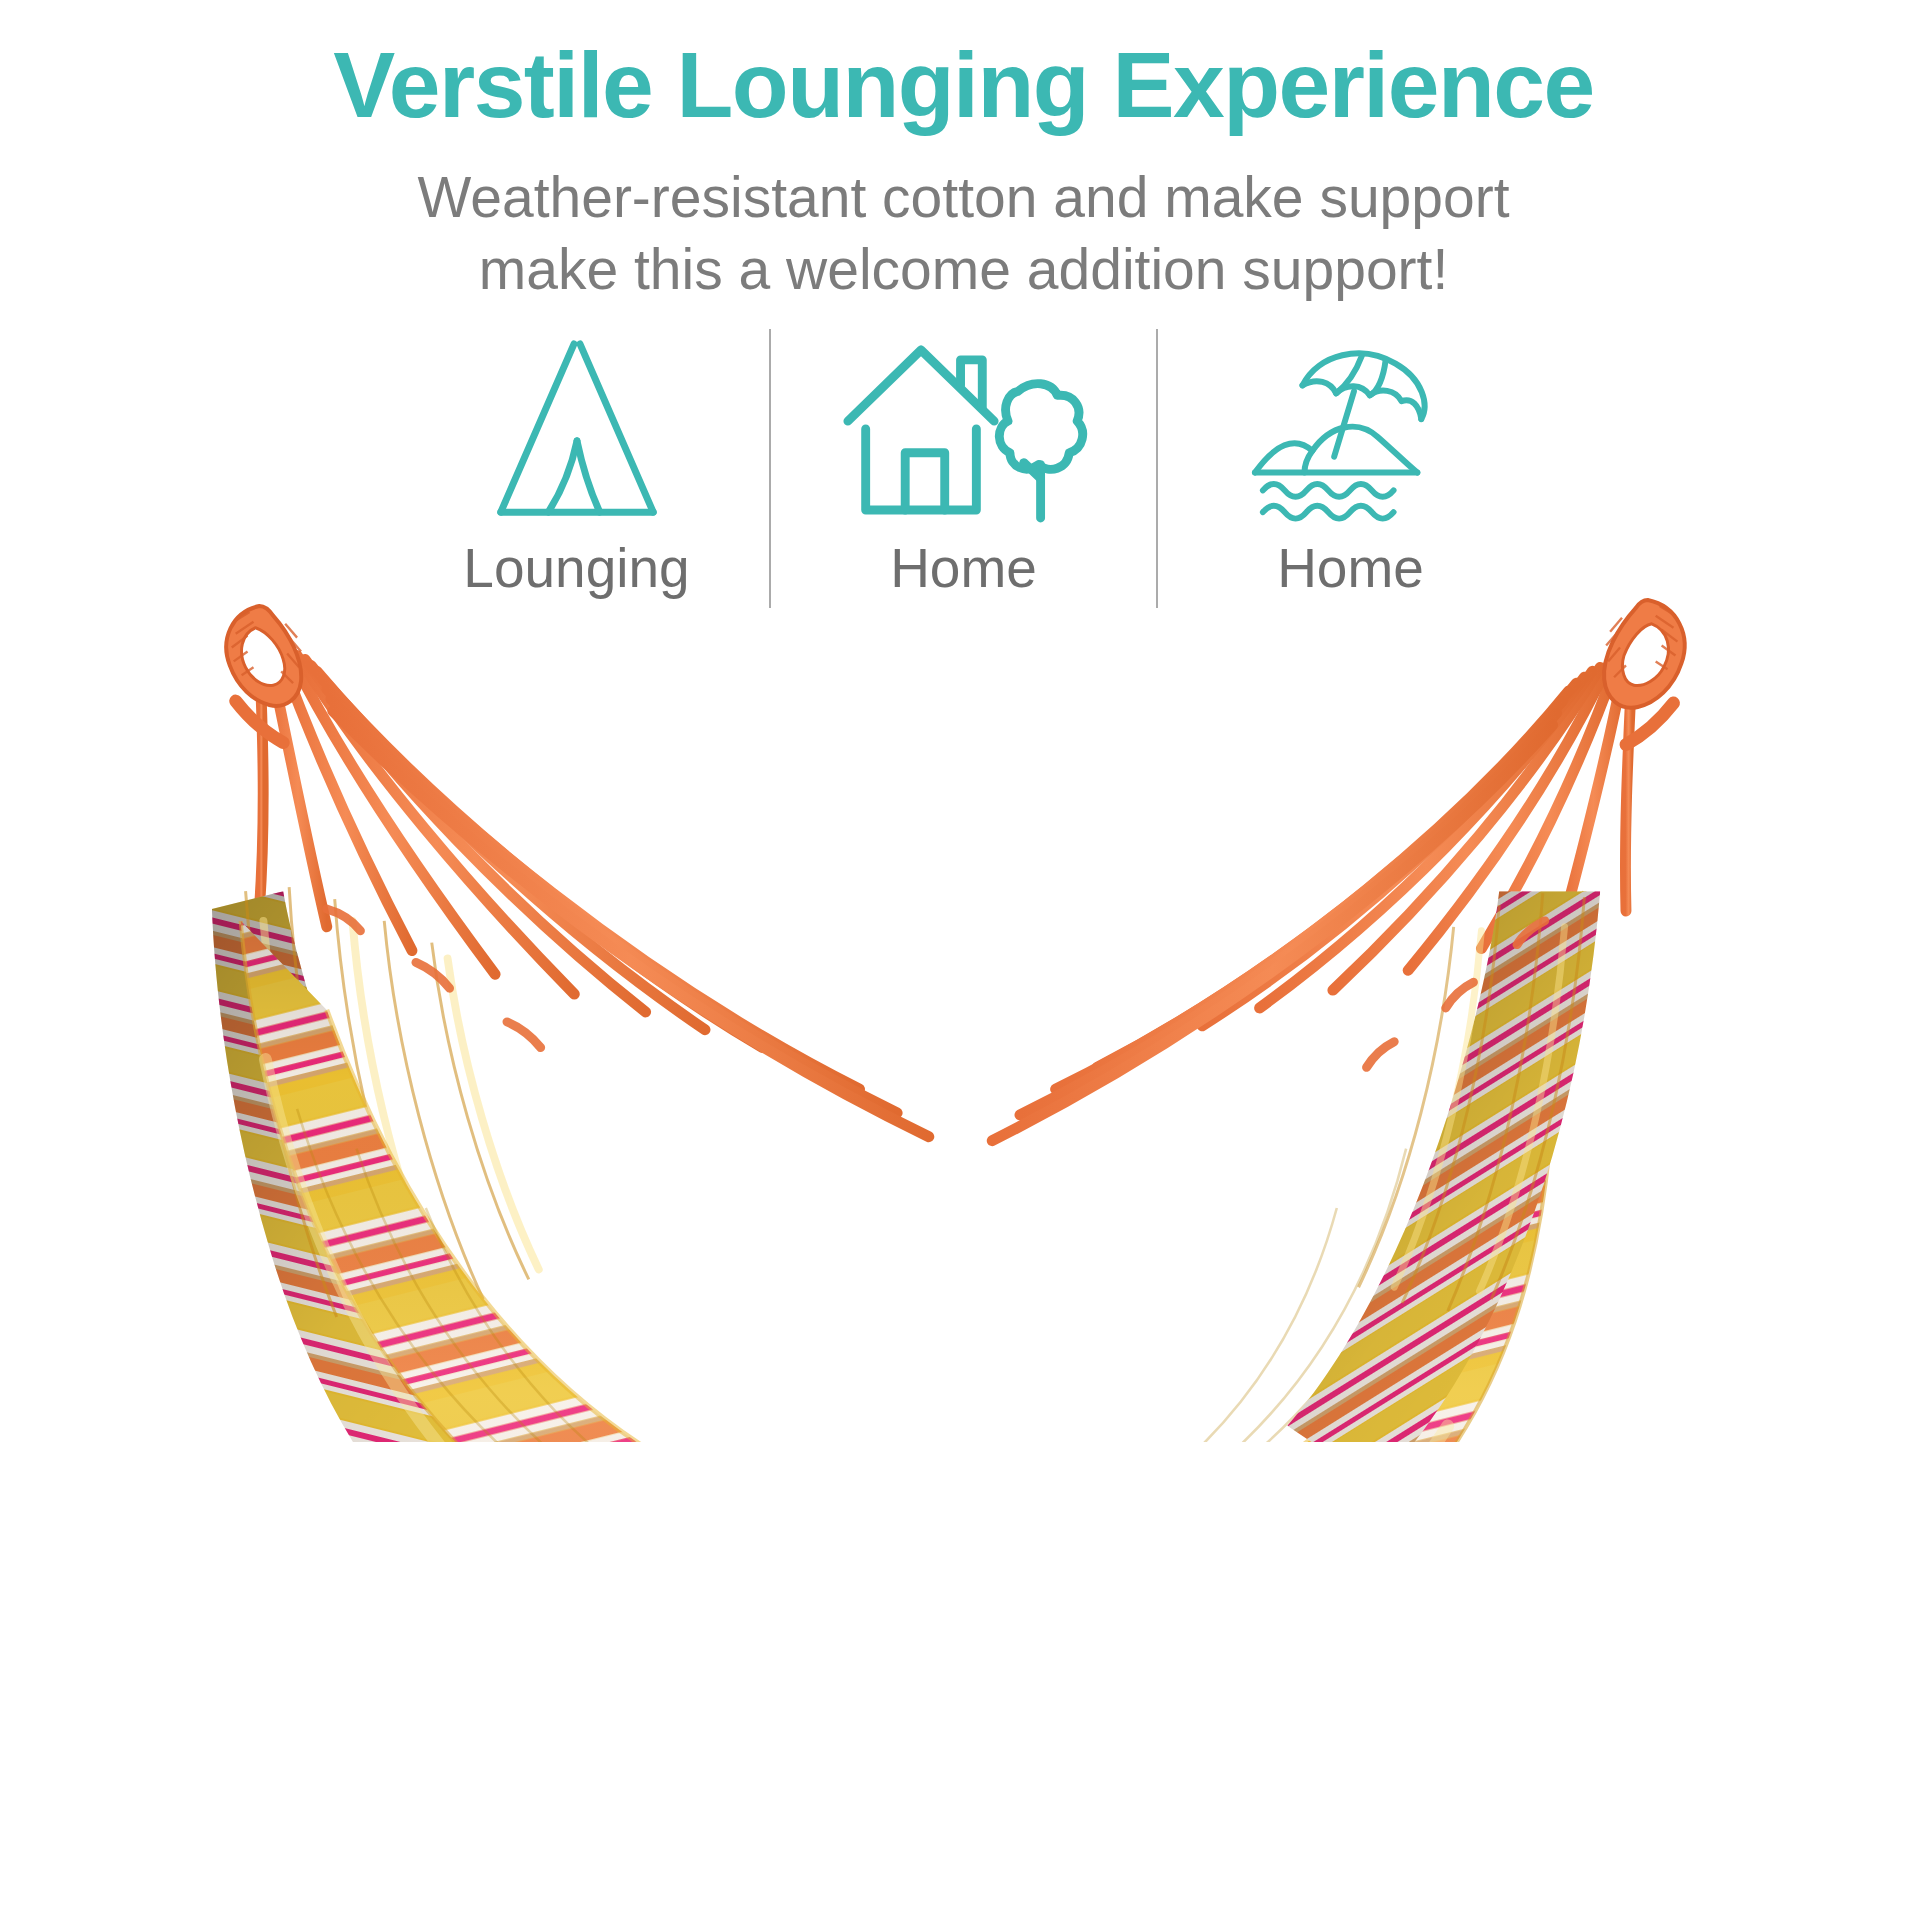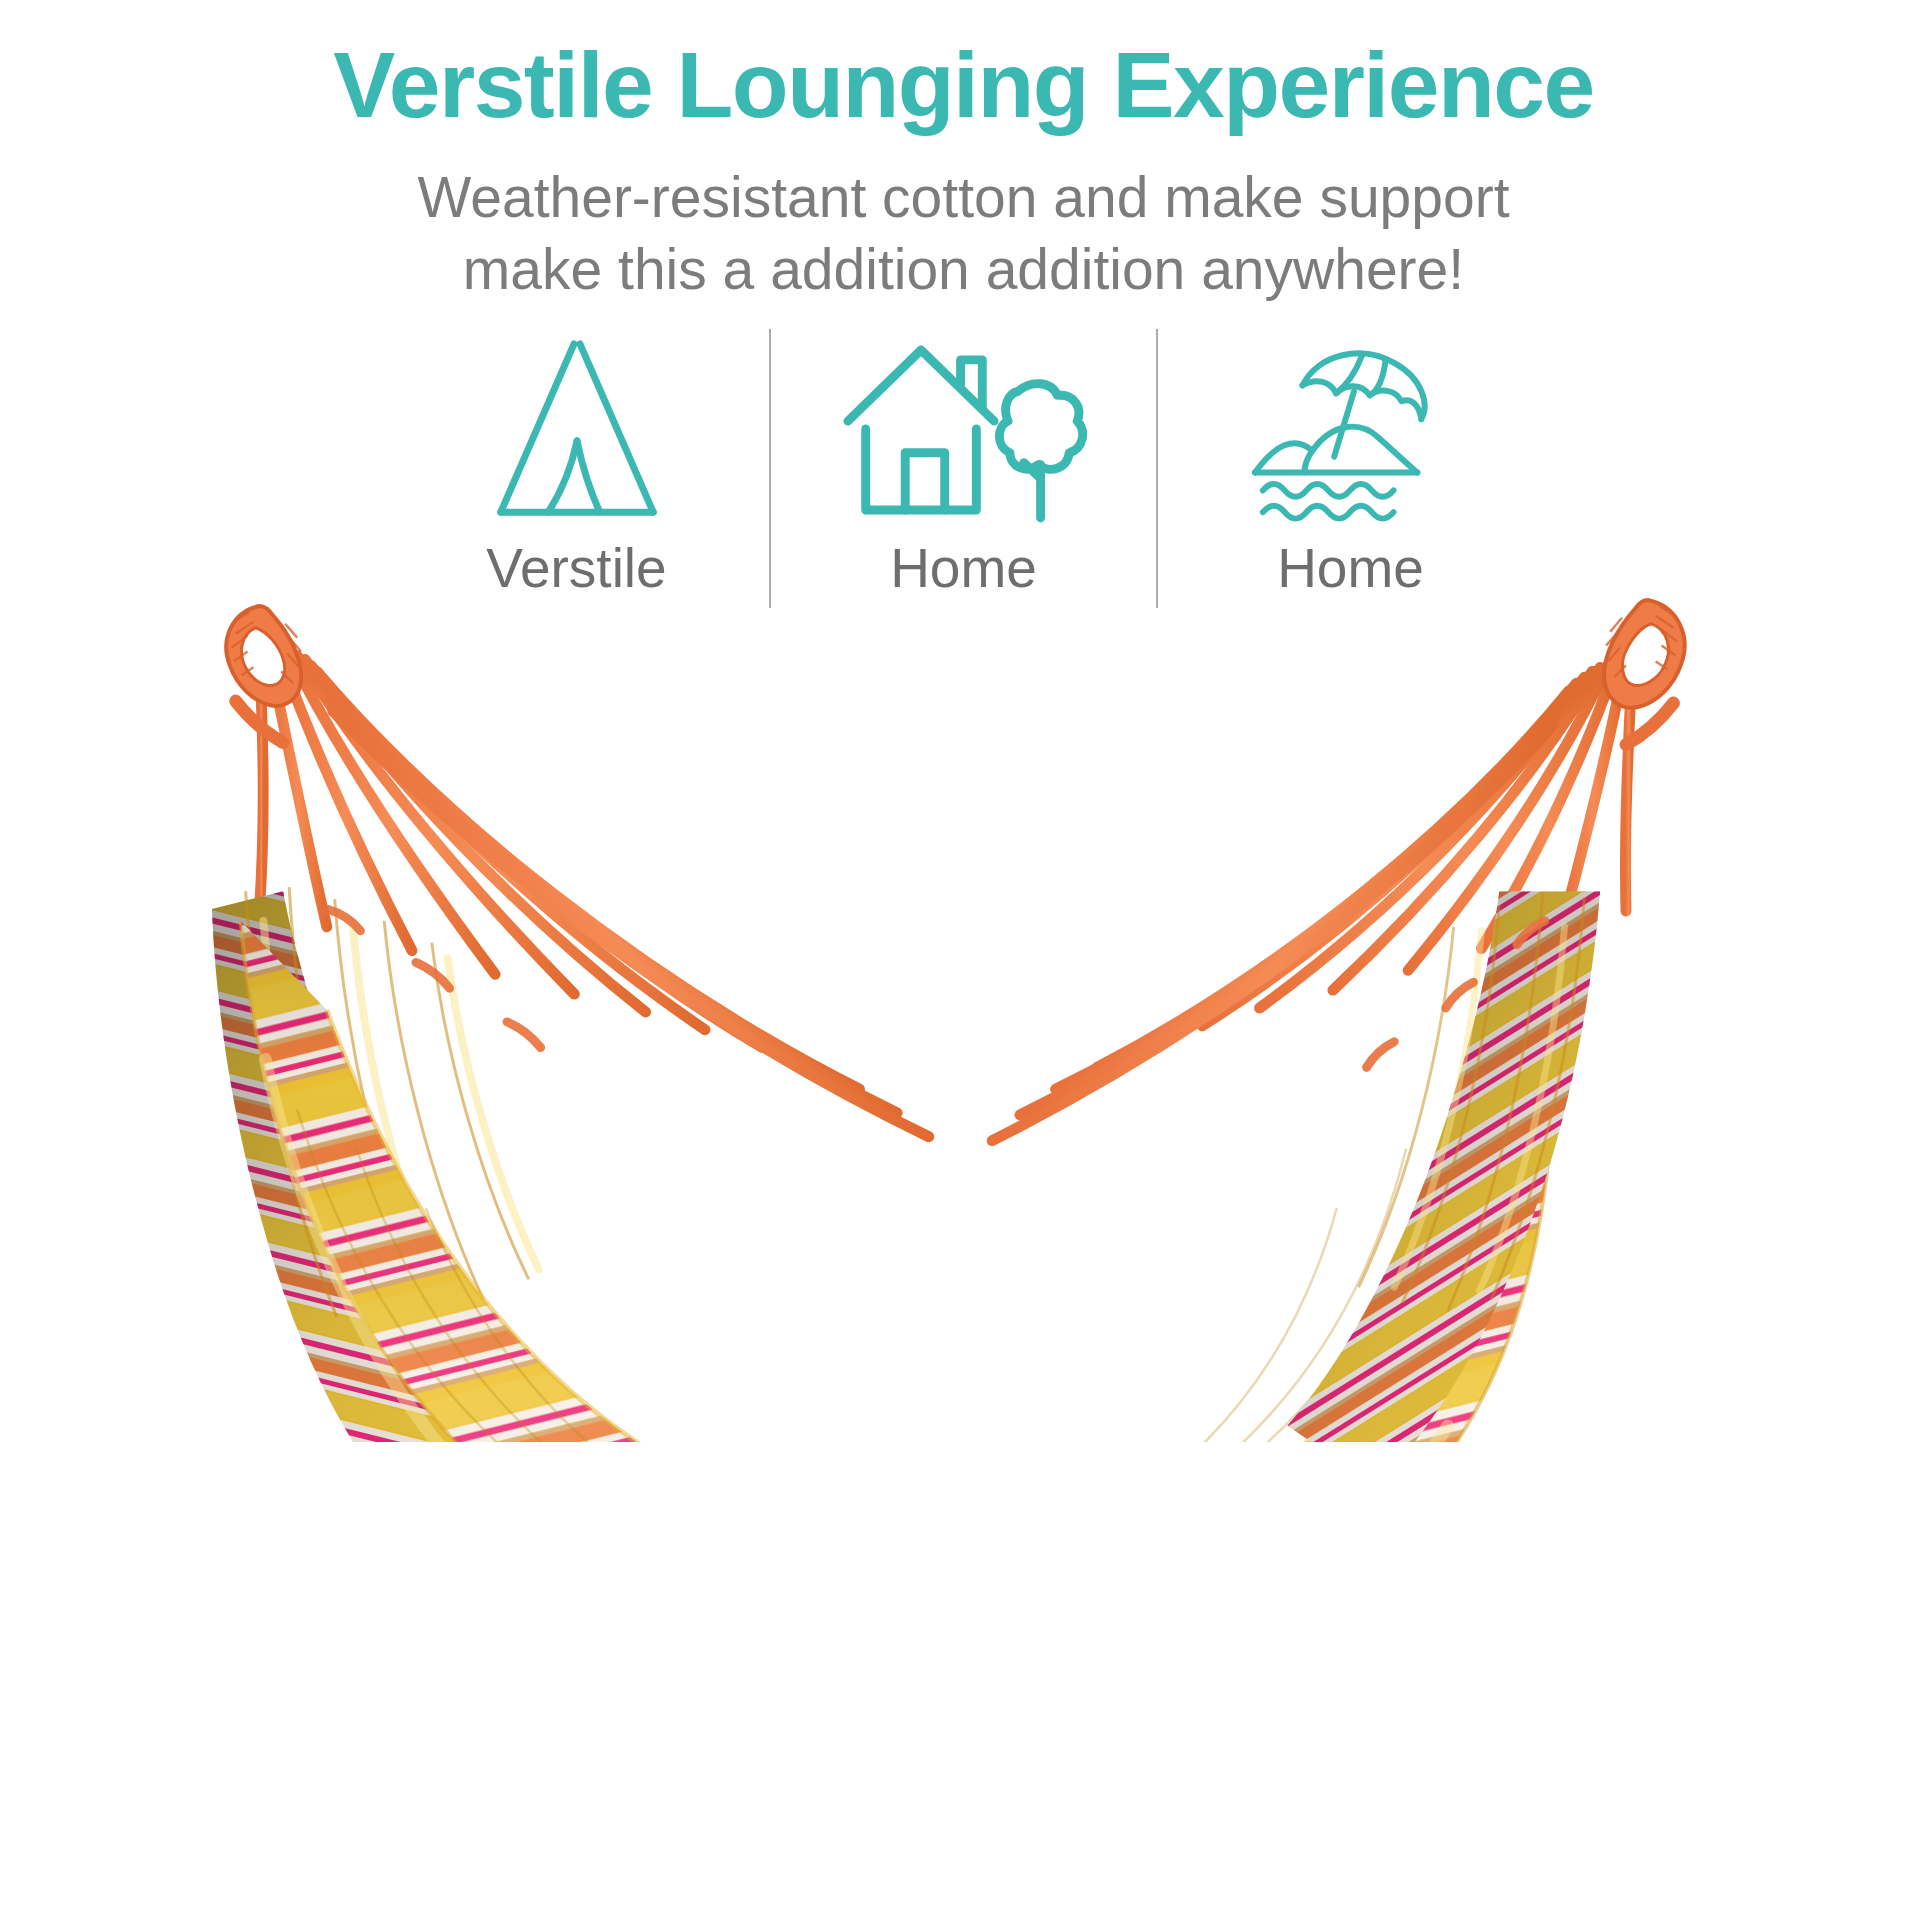--- a/index.html
+++ b/index.html
@@ -120,37 +120,37 @@
 </style>
 </head>
 <body>
 
 <div id="page">
 
   <div class="header-block">
     <h1 class="headline">Verstile Lounging Experience</h1>
     <p class="subhead">
       <span class="subhead-line">Weather-resistant cotton and make support</span>
-      <span class="subhead-line">make this a addition addition anywhere!</span>
+      <span class="subhead-line">make this a welcome addition support!</span>
     </p>
   </div>
 
   <div class="features">
 
     <div class="feature">
       <div class="feature-icon">
         <svg width="228" height="198" viewBox="0 0 230 200" fill="none" stroke="#3CB8B3" stroke-width="7" stroke-linecap="round" stroke-linejoin="round">
           <path d="M112 14 L38 184"></path>
           <path d="M118 14 L192 184"></path>
           <path d="M38 184 L192 184"></path>
           <path d="M115 112 C110 136 100 162 86 184"></path>
           <path d="M115 112 C120 136 128 162 138 184"></path>
         </svg>
       </div>
-      <div class="feature-label">Verstile</div>
+      <div class="feature-label">Lounging</div>
     </div>
 
     <div class="vdivider"></div>
 
     <div class="feature">
       <div class="feature-icon">
         <svg width="252" height="198" viewBox="0 0 255 200" fill="none" stroke="#3CB8B3" stroke-width="9" stroke-linecap="round" stroke-linejoin="round">
 
           <path d="M10 92 L84 20 L158 92"></path>
 

